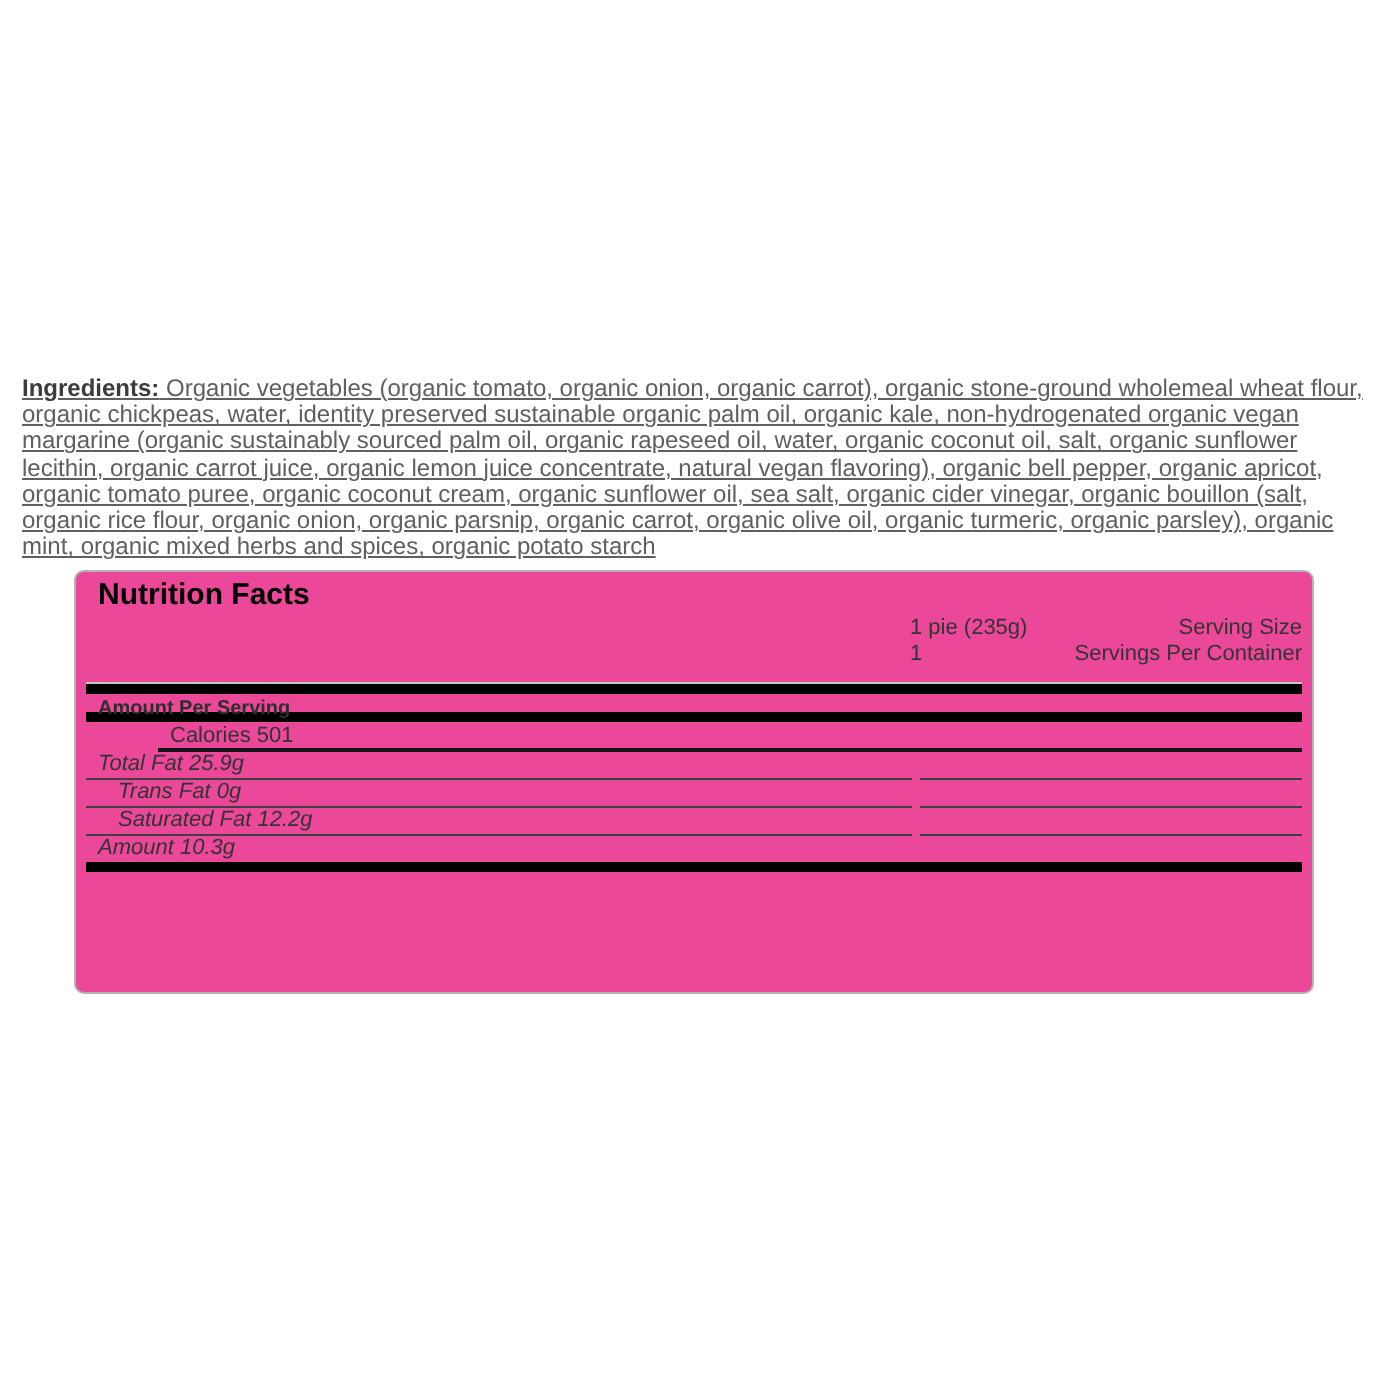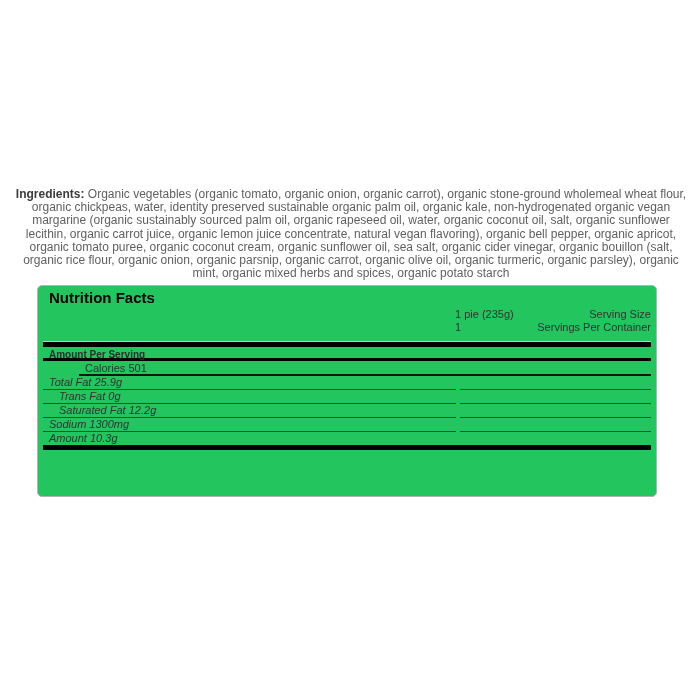--- a/index.html
+++ b/index.html
@@ -11,34 +11,35 @@
     overflow: hidden;
   }
   
   .ingredients {
     position: absolute;
     top: 188px; left: 11px;
     width: 680px;
     font-size: 12px;
     line-height: 13.2px;
     color: #5f5f5f;
-    text-align: center;
+    text-align: left;
+    text-decoration: underline;
   }
   .ingredients .ing-label {
     font-weight: bold;
     color: #3c3c3c;
   }
   
   .nf-table {
     position: absolute;
     top: 285px; left: 37px;
     width: 620px; height: 212px;
     border: 1px solid #b3b3b3;
     border-radius: 5px;
-    background: #22c55e;
+    background: #ec4899;
     padding: 3px 5px;
     color: #333333;
     font-size: 11px;
   }
   .nf-title {
     font-weight: bold;
     font-size: 15px;
     color: #000000;
     padding-left: 6px;
     height: 19px;
@@ -59,21 +60,21 @@
   .pre-bar-spacer { height: 7px; }
   .light-rule { height: 1px; background: #c7c7c7; }
   .thick-bar { height: 5px; background: #000000; }
   .aps-row {
     height: 14px;
     line-height: 16px;
     font-size: 10px;
     font-weight: bold;
     color: #2e2e2e;
     padding-left: 6px;
-    border-bottom: 3px solid #000000;
+    border-bottom: 5px solid #000000;
   }
   .calories-row {
     height: 15px;
     line-height: 14px;
     padding-left: 6px;
     border-bottom: 2px solid #141414;
     margin-left: 36px;
   }
   .nf-row {
     display: flex;
@@ -133,25 +134,20 @@
     <div class="gap"></div>
     <div class="cell-r"></div>
   </div>
 
   <div class="nf-row">
     <div class="cell-l indent"><span>Saturated Fat</span> <span>12.2g</span></div>
     <div class="gap"></div>
     <div class="cell-r"></div>
   </div>
 
-  <div class="nf-row">
-    <div class="cell-l"><span>Sodium</span> <span>1300mg</span></div>
-    <div class="gap"></div>
-    <div class="cell-r"></div>
-  </div>
 
 
 
 
   <div class="nf-row no-rule">
     <div class="cell-l"><span>Amount</span> <span>10.3g</span></div>
     <div class="gap"></div>
     <div class="cell-r"></div>
   </div>
 

